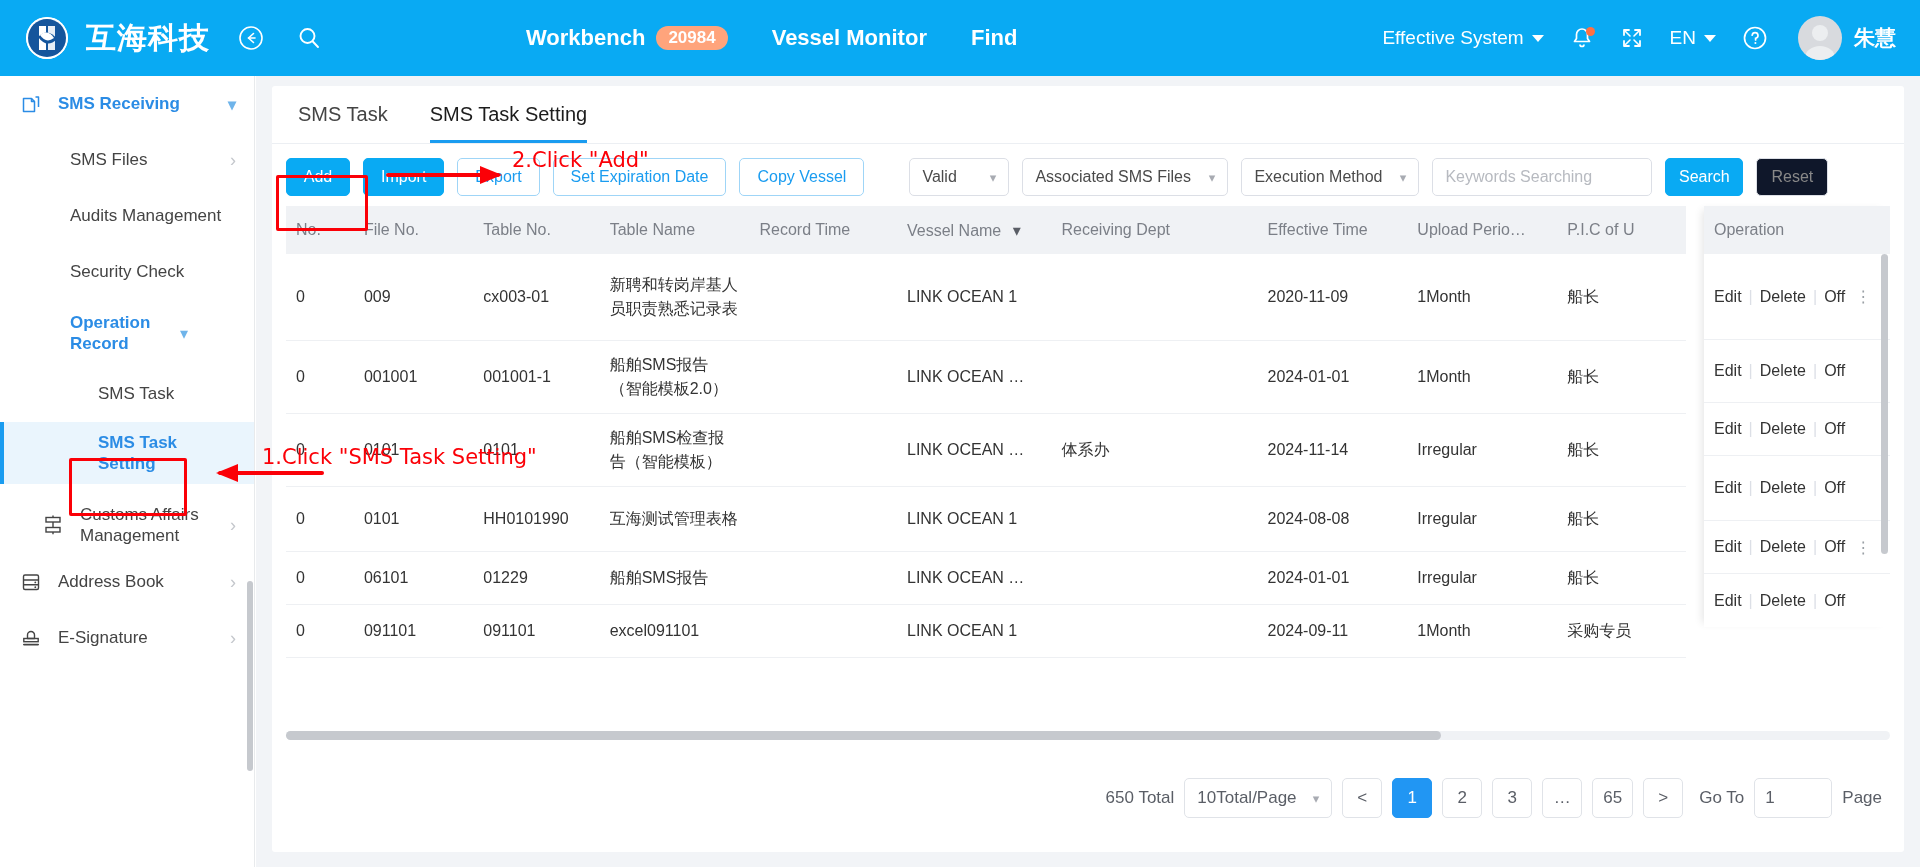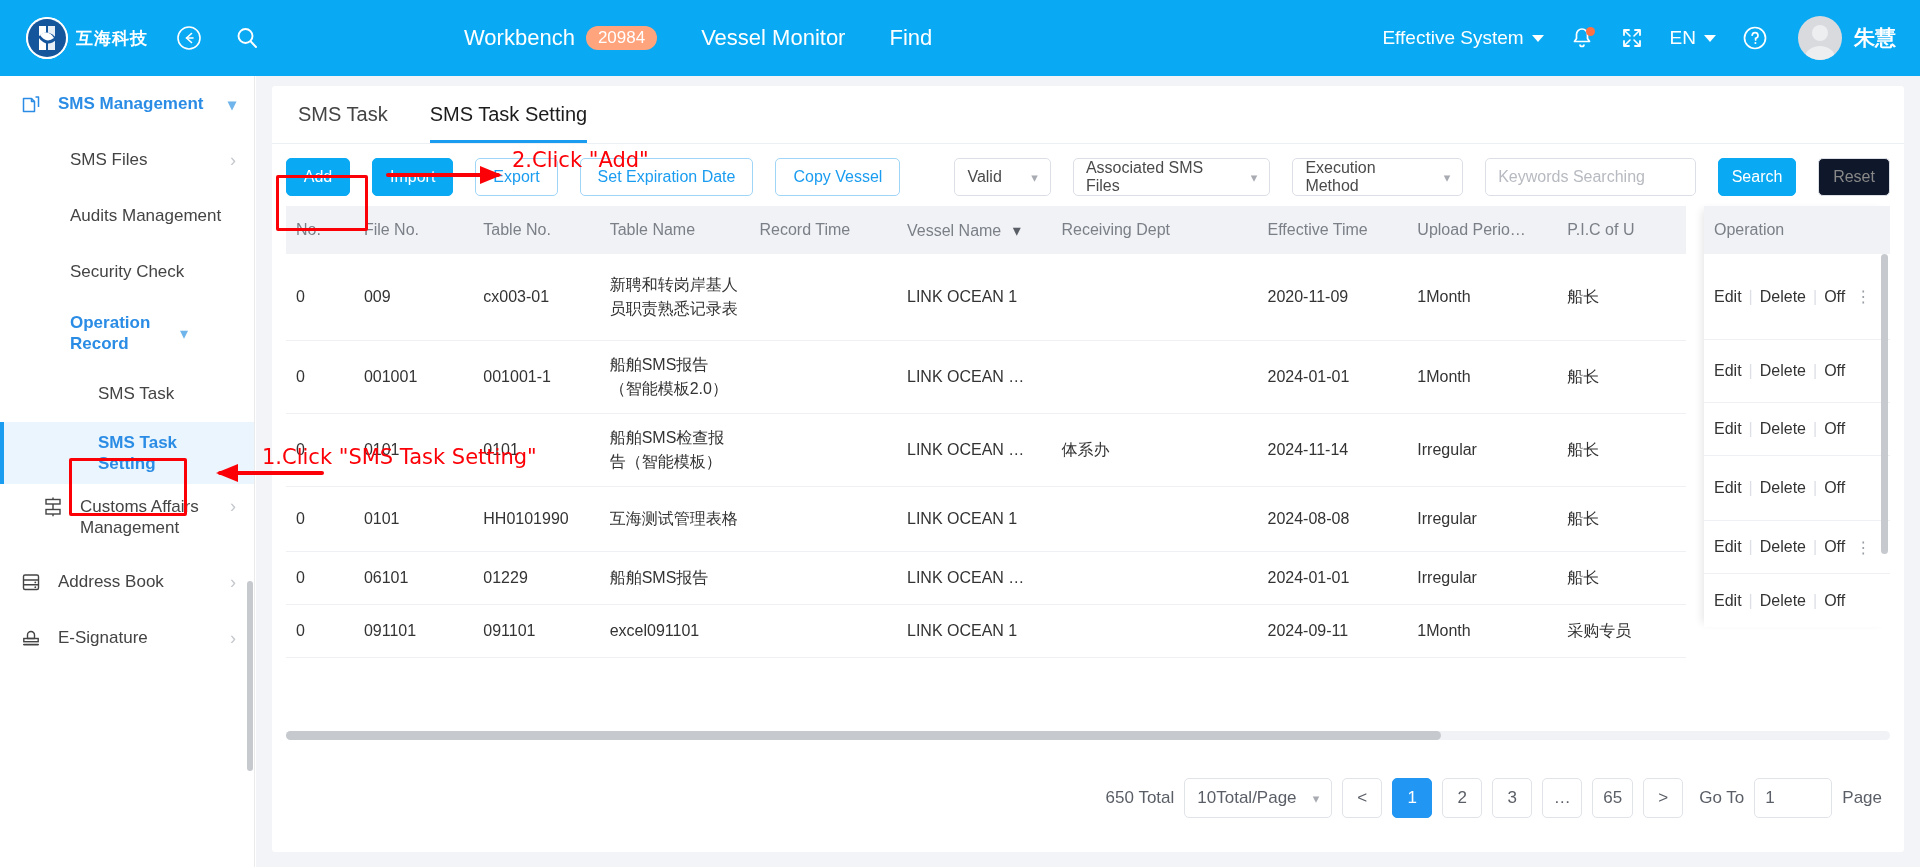--- a/index.html
+++ b/index.html
@@ -22,30 +22,30 @@
   }
   .brand { display: flex; align-items: center; margin-left: 26px; }
   .brand-logo {
     width: 42px; height: 42px; border-radius: 50%;
     background: #ffffff;
     position: relative; overflow: hidden;
     display: inline-block;
   }
   .brand-logo svg { position: absolute; left: 0; top: 0; }
   .brand-name {
-    font-size: 17px; font-weight: bold; margin-left: 8px;
+    font-size: 30px; font-weight: bold; margin-left: 18px;
     letter-spacing: 1px;
   }
   .topicon {
     display: inline-flex; align-items: center; justify-content: center;
     width: 34px; height: 34px; margin-left: 24px; cursor: pointer;
   }
   .topnav { display: flex; align-items: center; margin-left: 200px; gap: 44px; }
   .topnav-item {
-    font-size: 22px; color: #fff; display: flex; align-items: center; cursor: pointer;
+    font-size: 22px; color: #fff; display: flex; align-items: center; cursor: pointer; font-weight: bold;
   }
   .badge-pill {
     background: #ffa47c; color: #fff;
     font-size: 17px; border-radius: 14px;
     padding: 3px 12px; margin-left: 11px; line-height: 1.1;
   }
   .topright {
     position: absolute; right: 24px; top: 0; height: 76px;
     display: flex; align-items: center; gap: 0px;
   }
@@ -140,21 +140,21 @@
     align-items: center; cursor: pointer; position: relative;
   }
   .tab.active { color: #1c1c1c; }
   .tab.active::after {
     content: ""; position: absolute; left: 0; bottom: 0;
     width: 100%; height: 3px; background: #1a9cf0;
   }
 
   .toolbar {
     display: flex; align-items: flex-start; padding: 14px 14px 10px 14px;
-    gap: 22px; position: relative;
+    gap: 13px; position: relative;
   }
   .btn {
     height: 38px; border-radius: 5px; font-size: 16px;
     display: inline-flex; align-items: center; justify-content: center;
     padding: 0 17px; cursor: pointer; white-space: nowrap;
   }
   .btn-primary { background: #09aaf3; color: #fff; border: 1px solid #09aaf3; }
   .btn-ghost { background: #fff; color: #1a9cf0; border: 1px solid #9fd5f7; }
   .btn-search { background: #09aaf3; color: #fff; border: 1px solid #09aaf3; }
   .btn-reset { background: #0f172a; color: #888; border: 1px solid #dcdfe6; }
@@ -331,21 +331,21 @@
 <div class="sidebar">
 
   <div class="side-group">
     <span class="ic">
       <svg width="22" height="22" viewBox="0 0 22 22">
         <path d="M3.5 5.5 h8 l3 3 v10 h-11 z" fill="none" stroke="#2b8ce5" stroke-width="1.5" stroke-linejoin="round"></path>
         <path d="M11.5 5.5 v3 h3" fill="none" stroke="#2b8ce5" stroke-width="1.5" stroke-linejoin="round"></path>
         <path d="M15.5 4 h3 v10" fill="none" stroke="#2b8ce5" stroke-width="1.5" stroke-linejoin="round"></path>
       </svg>
     </span>
-    <span class="lbl">SMS Management</span>
+    <span class="lbl">SMS Receiving</span>
     <span class="chev-d">▾</span>
   </div>
 
   <div class="side-item">
     <span class="lbl">SMS Files</span>
     <span class="chev-r">›</span>
   </div>
   <div class="side-item">
     <span class="lbl">Audits Management</span>
   </div>
@@ -357,21 +357,21 @@
     <span class="chev-d">▾</span>
   </div>
 
   <div class="side-sub">
     <span class="lbl">SMS Task</span>
   </div>
   <div class="side-sub side-active" style="height:62px;">
     <span class="lbl sb-twoline" style="max-width:86px;">SMS Task Setting</span>
   </div>
 
-  <div class="side-row-icon" style="height:70px;align-items:flex-start;padding-top:12px;padding-left:40px;">
+  <div class="side-row-icon" style="height:70px;align-items:center;padding-top:12px;padding-left:40px;">
     <span class="ic">
       <svg width="22" height="22" viewBox="0 0 22 22">
         <rect x="4" y="3.5" width="14" height="4.5" fill="none" stroke="#444" stroke-width="1.4"></rect>
         <rect x="4" y="13.5" width="14" height="4.5" fill="none" stroke="#444" stroke-width="1.4"></rect>
         <path d="M11 3.5 v-2 M11 8 v5.5 M11 18 v2.3" stroke="#444" stroke-width="1.4"></path>
       </svg>
     </span>
     <span class="lbl sb-twoline" style="max-width:150px;">Customs Affairs Management</span>
     <span class="chev-r">›</span>
   </div>

